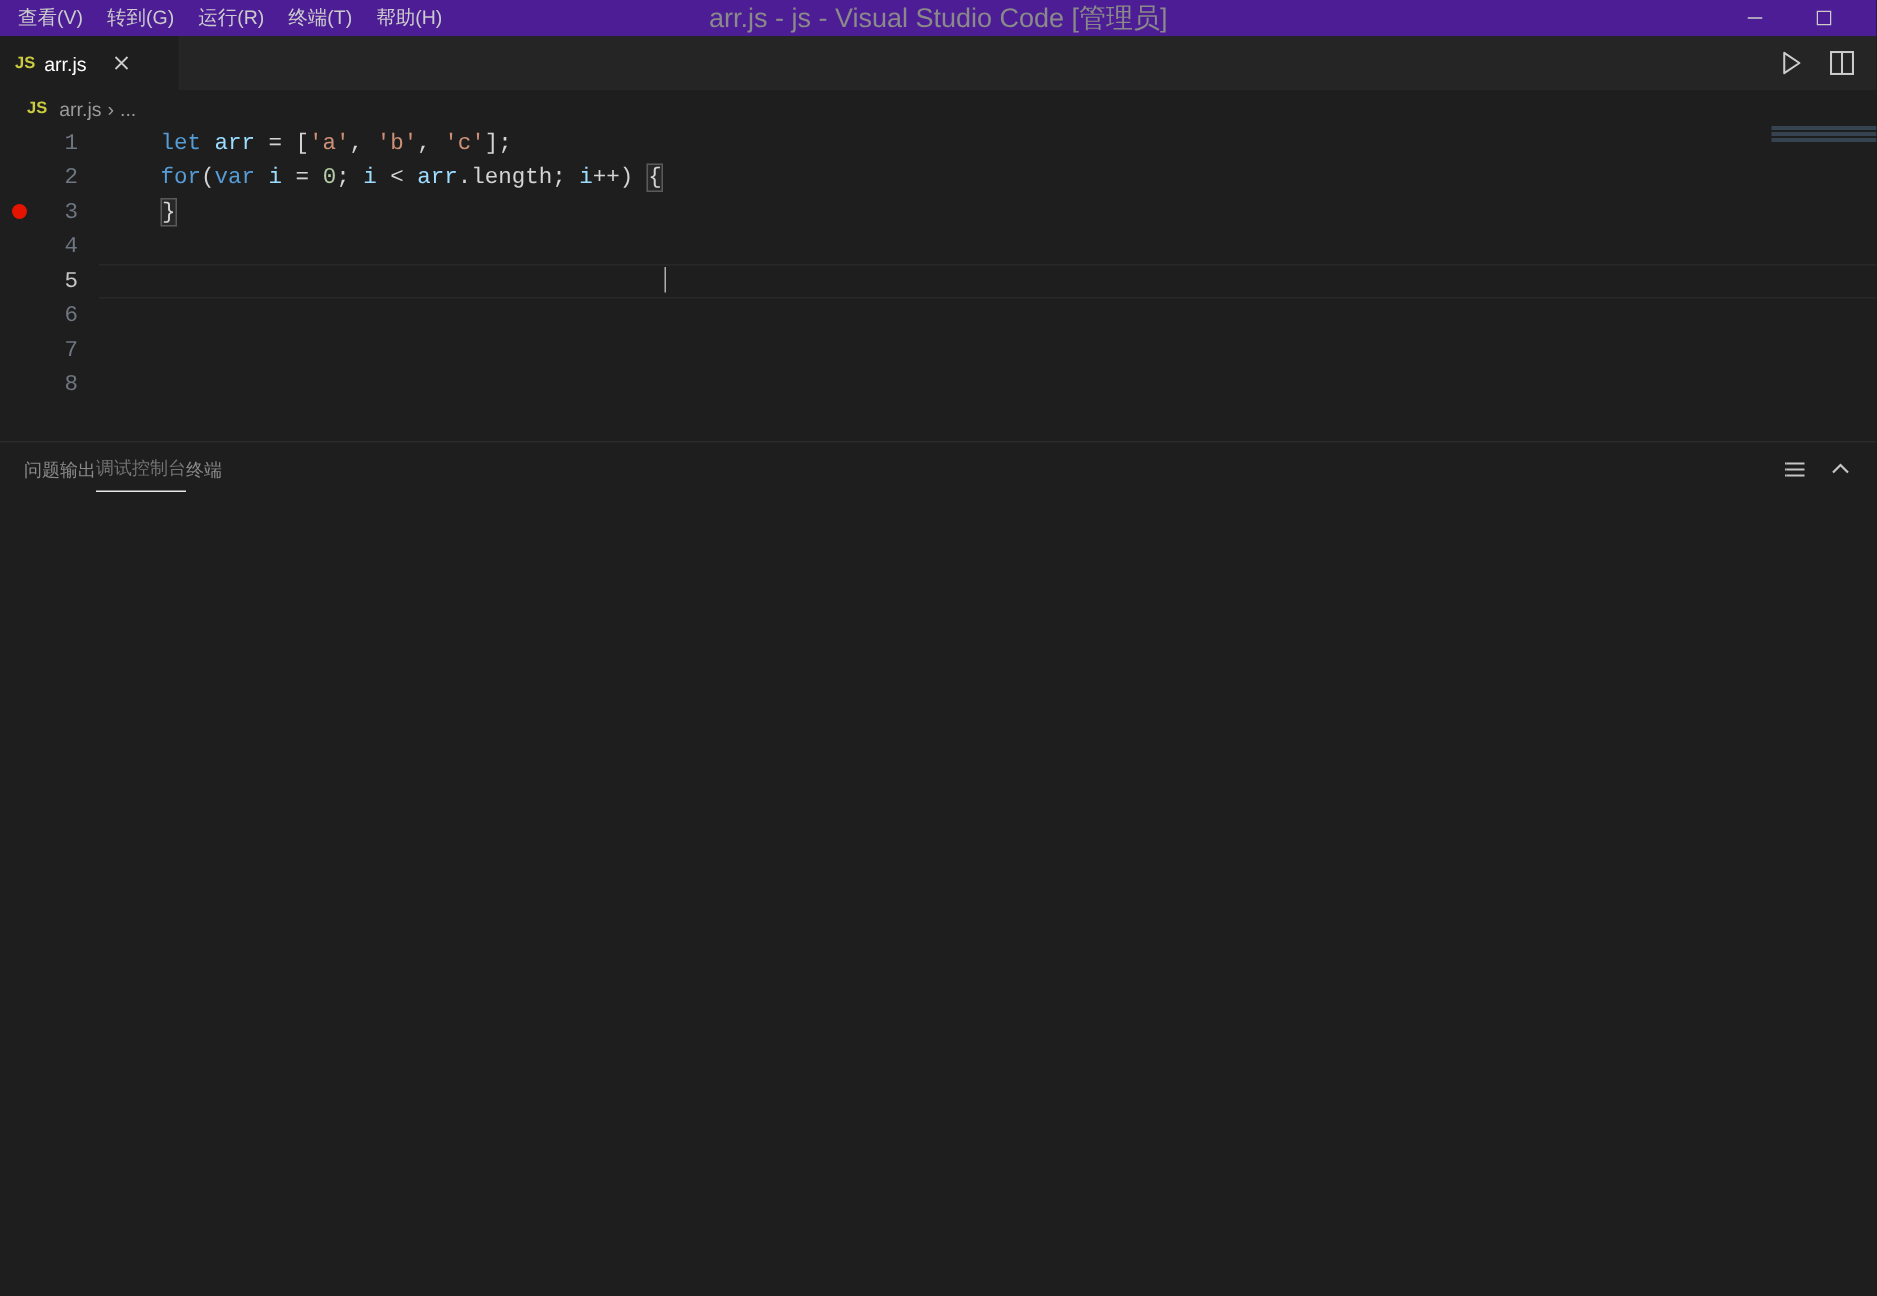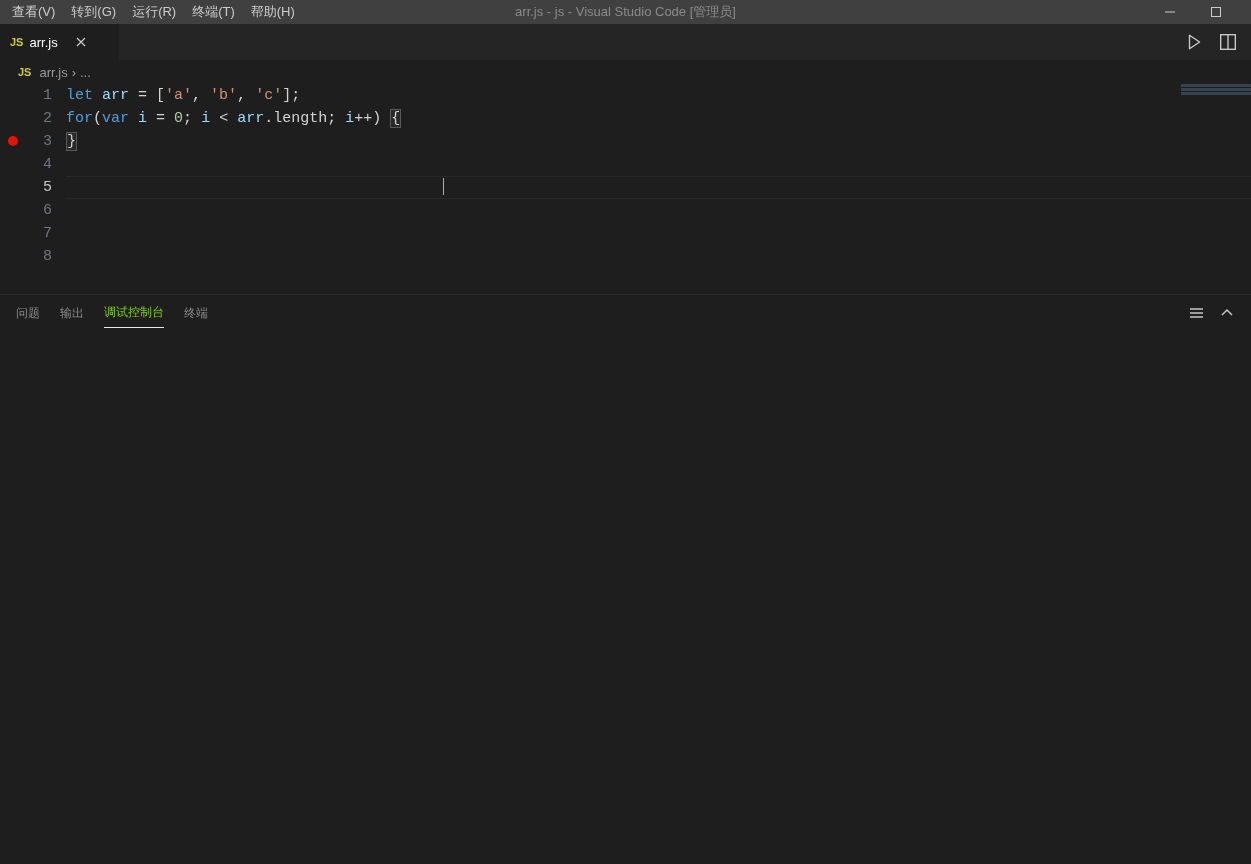--- a/index.html
+++ b/index.html
@@ -11,35 +11,35 @@
     height: 864px;
     overflow: hidden;
     font-size: 13px;
     user-select: none;
   }
   .menubar {
     height: 24px;
     display: flex;
     align-items: center;
     padding: 0 4px;
-    background: #404040;
+    background: #4c1d95;
     color: #cccccc;
     position: relative;
   }
   .menubar .menu-item {
     padding: 2px 8px;
     cursor: pointer;
     font-size: 13px;
   }
   .menubar .title {
     position: absolute;
     left: 50%;
     transform: translateX(-50%);
     color: #8a8a8a;
-    font-size: 13px;
+    font-size: 18px;
     pointer-events: none;
   }
   .window-controls {
     position: absolute;
     right: 0;
     top: 0;
     display: flex;
     height: 24px;
   }
   .win-btn {
@@ -120,21 +120,21 @@
   .gutter-ln {
     width: 40px;
     color: #6e7681;
     text-align: right;
     padding-right: 14px;
   }
   .code {
     flex: 1;
     position: relative;
   }
-  .code .line { white-space: pre; }
+  .code .line { white-space: pre; margin-left: 41px; }
   .kw { color: #569cd6; }
   .var { color: #9cdcfe; }
   .str { color: #ce9178; }
   .punc { color: #d4d4d4; }
   .num { color: #b5cea8; }
   .brace-hl { border: 1px solid #5a5a5a; background: rgba(100,100,100,0.15); }
   .current-line-hl { 
     position: absolute; left: 0; right: 0; height: 23px;
     border-top: 1px solid #282828; border-bottom: 1px solid #282828;
   }
@@ -156,30 +156,29 @@
     background: #1e1e1e;
     height: calc(864px - 24px - 36px - 24px - 210px);
     display: flex;
     flex-direction: column;
   }
   .panel-tabs {
     height: 36px;
     display: flex;
     align-items: center;
     padding: 0 16px;
-    gap: 20px;
     font-size: 12px;
   }
   .panel-tab {
     color: #8a8a8a;
     padding: 6px 0;
     cursor: pointer;
   }
   .panel-tab.active {
-    color: #84cc16;
+    color: #737373;
     border-bottom: 1px solid #e7e7e7;
   }
   .panel-actions {
     margin-left: auto;
     display: flex;
     gap: 14px;
     color: #c5c5c5;
   }
   .panel-body { flex: 1; }
   svg { display: block; }

